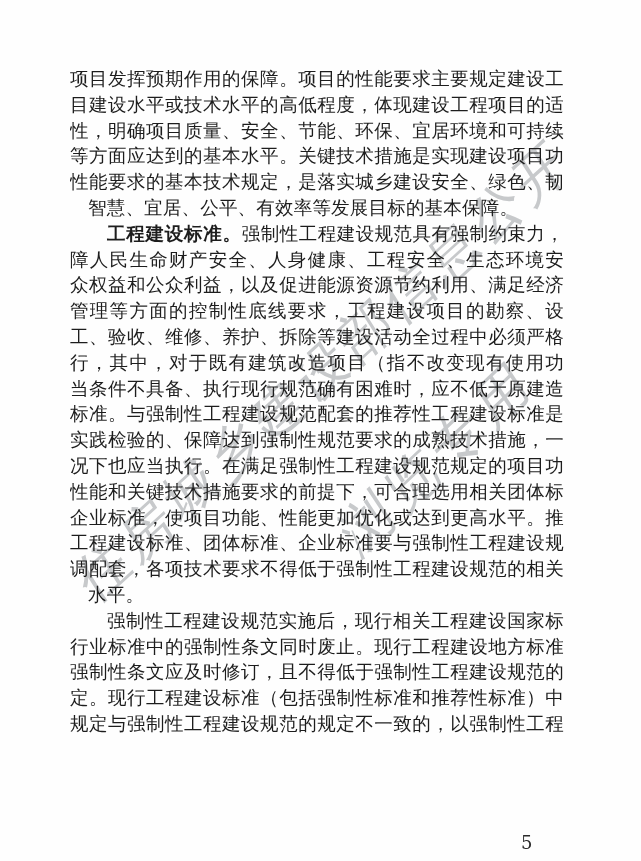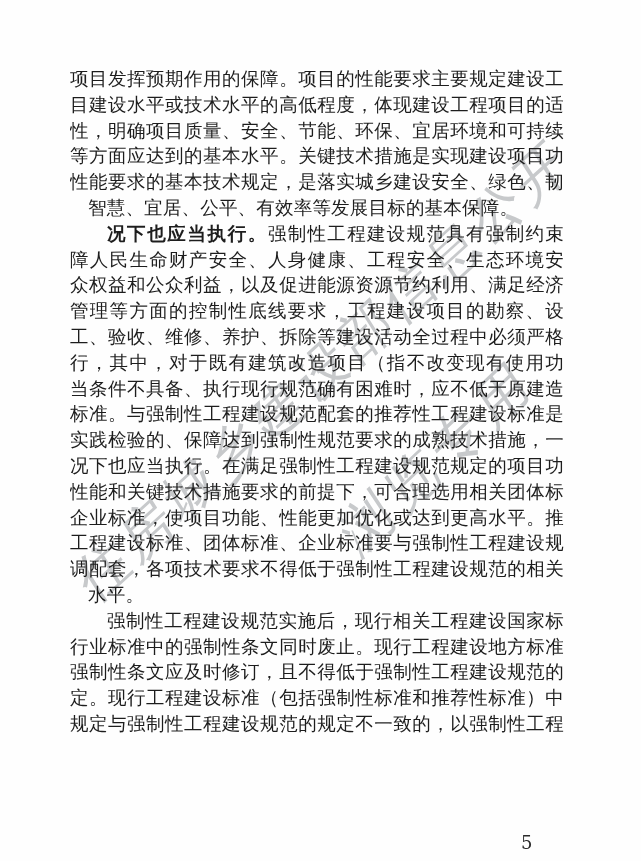--- a/index.html
+++ b/index.html
@@ -68,21 +68,21 @@
   <div class="text-block" id="text-block">
       <div class="paragraph">
         <div class="line">项目发挥预期作用的保障。项目的性能要求主要规定建设工程项</div>
         <div class="line">目建设水平或技术水平的高低程度，体现建设工程项目的适用</div>
         <div class="line">性，明确项目质量、安全、节能、环保、宜居环境和可持续发展</div>
         <div class="line">等方面应达到的基本水平。关键技术措施是实现建设项目功能、</div>
         <div class="line">性能要求的基本技术规定，是落实城乡建设安全、绿色、韧性、</div>
         <div class="line last">智慧、宜居、公平、有效率等发展目标的基本保障。</div>
       </div>
       <div class="paragraph">
-        <div class="line indent"><span class="bold-lead">况下也应当执行。</span>强制性工程建设规范具有强制约束力，是保</div>
+        <div class="line indent"><span class="bold-lead">工程建设标准。</span>强制性工程建设规范具有强制约束力，是保</div>
         <div class="line">障人民生命财产安全、人身健康、工程安全、生态环境安全、公</div>
         <div class="line">众权益和公众利益，以及促进能源资源节约利用、满足经济社会</div>
         <div class="line">管理等方面的控制性底线要求，工程建设项目的勘察、设计、施</div>
         <div class="line">工、验收、维修、养护、拆除等建设活动全过程中必须严格执</div>
         <div class="line">行，其中，对于既有建筑改造项目（指不改变现有使用功能），</div>
         <div class="line">当条件不具备、执行现行规范确有困难时，应不低于原建造时的</div>
         <div class="line">标准。与强制性工程建设规范配套的推荐性工程建设标准是经过</div>
         <div class="line">实践检验的、保障达到强制性规范要求的成熟技术措施，一般情</div>
         <div class="line">况下也应当执行。在满足强制性工程建设规范规定的项目功能、</div>
         <div class="line">性能和关键技术措施要求的前提下，可合理选用相关团体标准、</div>

